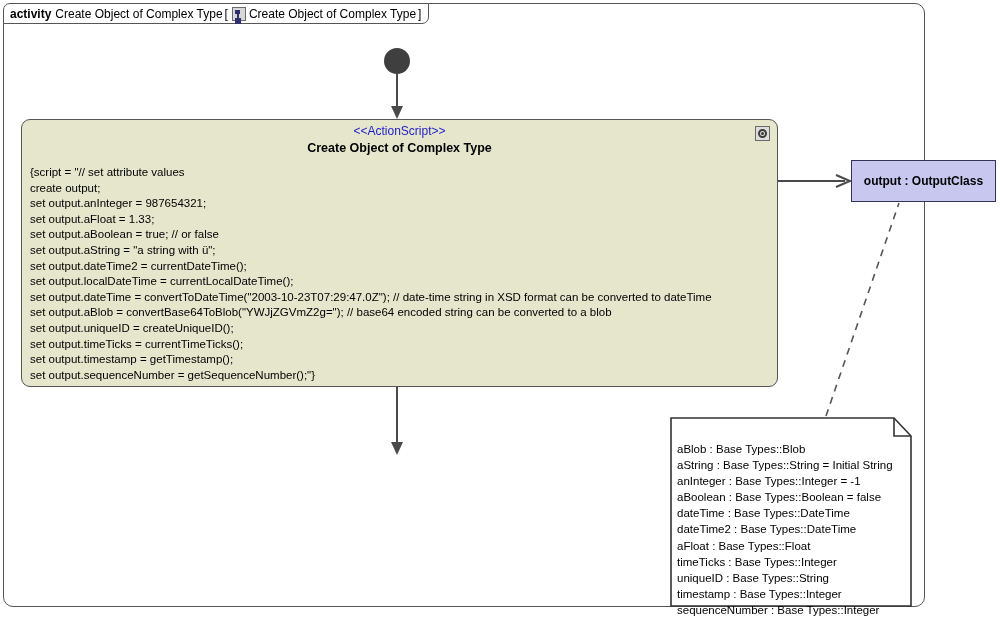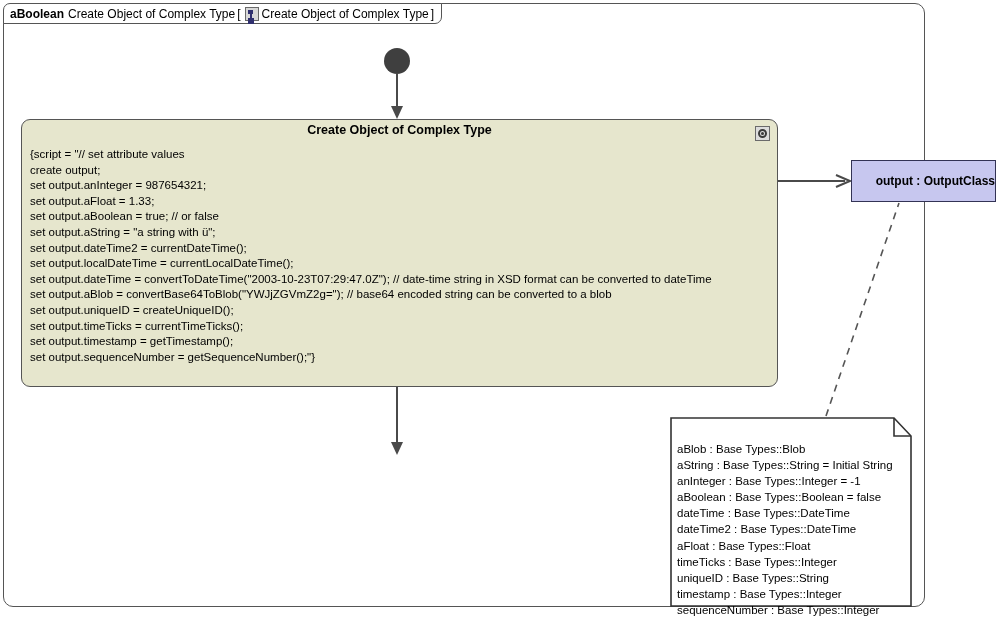--- a/index.html
+++ b/index.html
@@ -161,21 +161,21 @@
     position: absolute;
     left: 851px;
     top: 160px;
     width: 145px;
     height: 42px;
     background: #c7c7ef;
     border: 1px solid #333355;
     box-sizing: border-box;
     display: flex;
     align-items: center;
-    justify-content: flex-end;
+    justify-content: center;
     font-weight: bold;
     font-size: 12px;
   }
 
   
   .note {
     position: absolute;
     left: 670px;
     top: 417px;
     width: 242px;
@@ -207,21 +207,21 @@
     pointer-events: none;
   }
 </style>
 </head>
 <body>
 
 <div id="canvas">
 
   <div class="frame"></div>
   <div class="frame-tab">
-    <span class="kw">aBoolean</span>
+    <span class="kw">activity</span>
     <span class="nm">Create Object of Complex Type</span>
     <span class="brk">[</span>
     <span class="diagram-icon"></span>
     <span class="nm">Create Object of Complex Type</span>
     <span class="brk">]</span>
   </div>
 
   <svg class="overlay">
 
     <line x1="397" y1="74" x2="397" y2="112" stroke="#4a4a4a" stroke-width="2"></line>
@@ -233,20 +233,21 @@
     <line x1="778" y1="181" x2="845" y2="181" stroke="#4a4a4a" stroke-width="2"></line>
     <polyline points="836,175 850,181 836,187" fill="none" stroke="#4a4a4a" stroke-width="2"></polyline>
 
     <line x1="826" y1="416" x2="899" y2="203" stroke="#555555" stroke-width="1.6" stroke-dasharray="7,6"></line>
   </svg>
 
   <div class="initial-node"></div>
 
   <div class="action-node">
     <div class="action-badge"></div>
+    <div class="action-stereotype">&lt;&lt;ActionScript&gt;&gt;</div>
     <div class="action-title">Create Object of Complex Type</div>
     <div class="action-script">{script = "// set attribute values
 create output;
 set output.anInteger = 987654321;
 set output.aFloat = 1.33;
 set output.aBoolean = true; // or false
 set output.aString = "a string with ü";
 set output.dateTime2 = currentDateTime();
 set output.localDateTime = currentLocalDateTime();
 set output.dateTime = convertToDateTime("2003-10-23T07:29:47.0Z"); // date-time string in XSD format can be converted to dateTime

